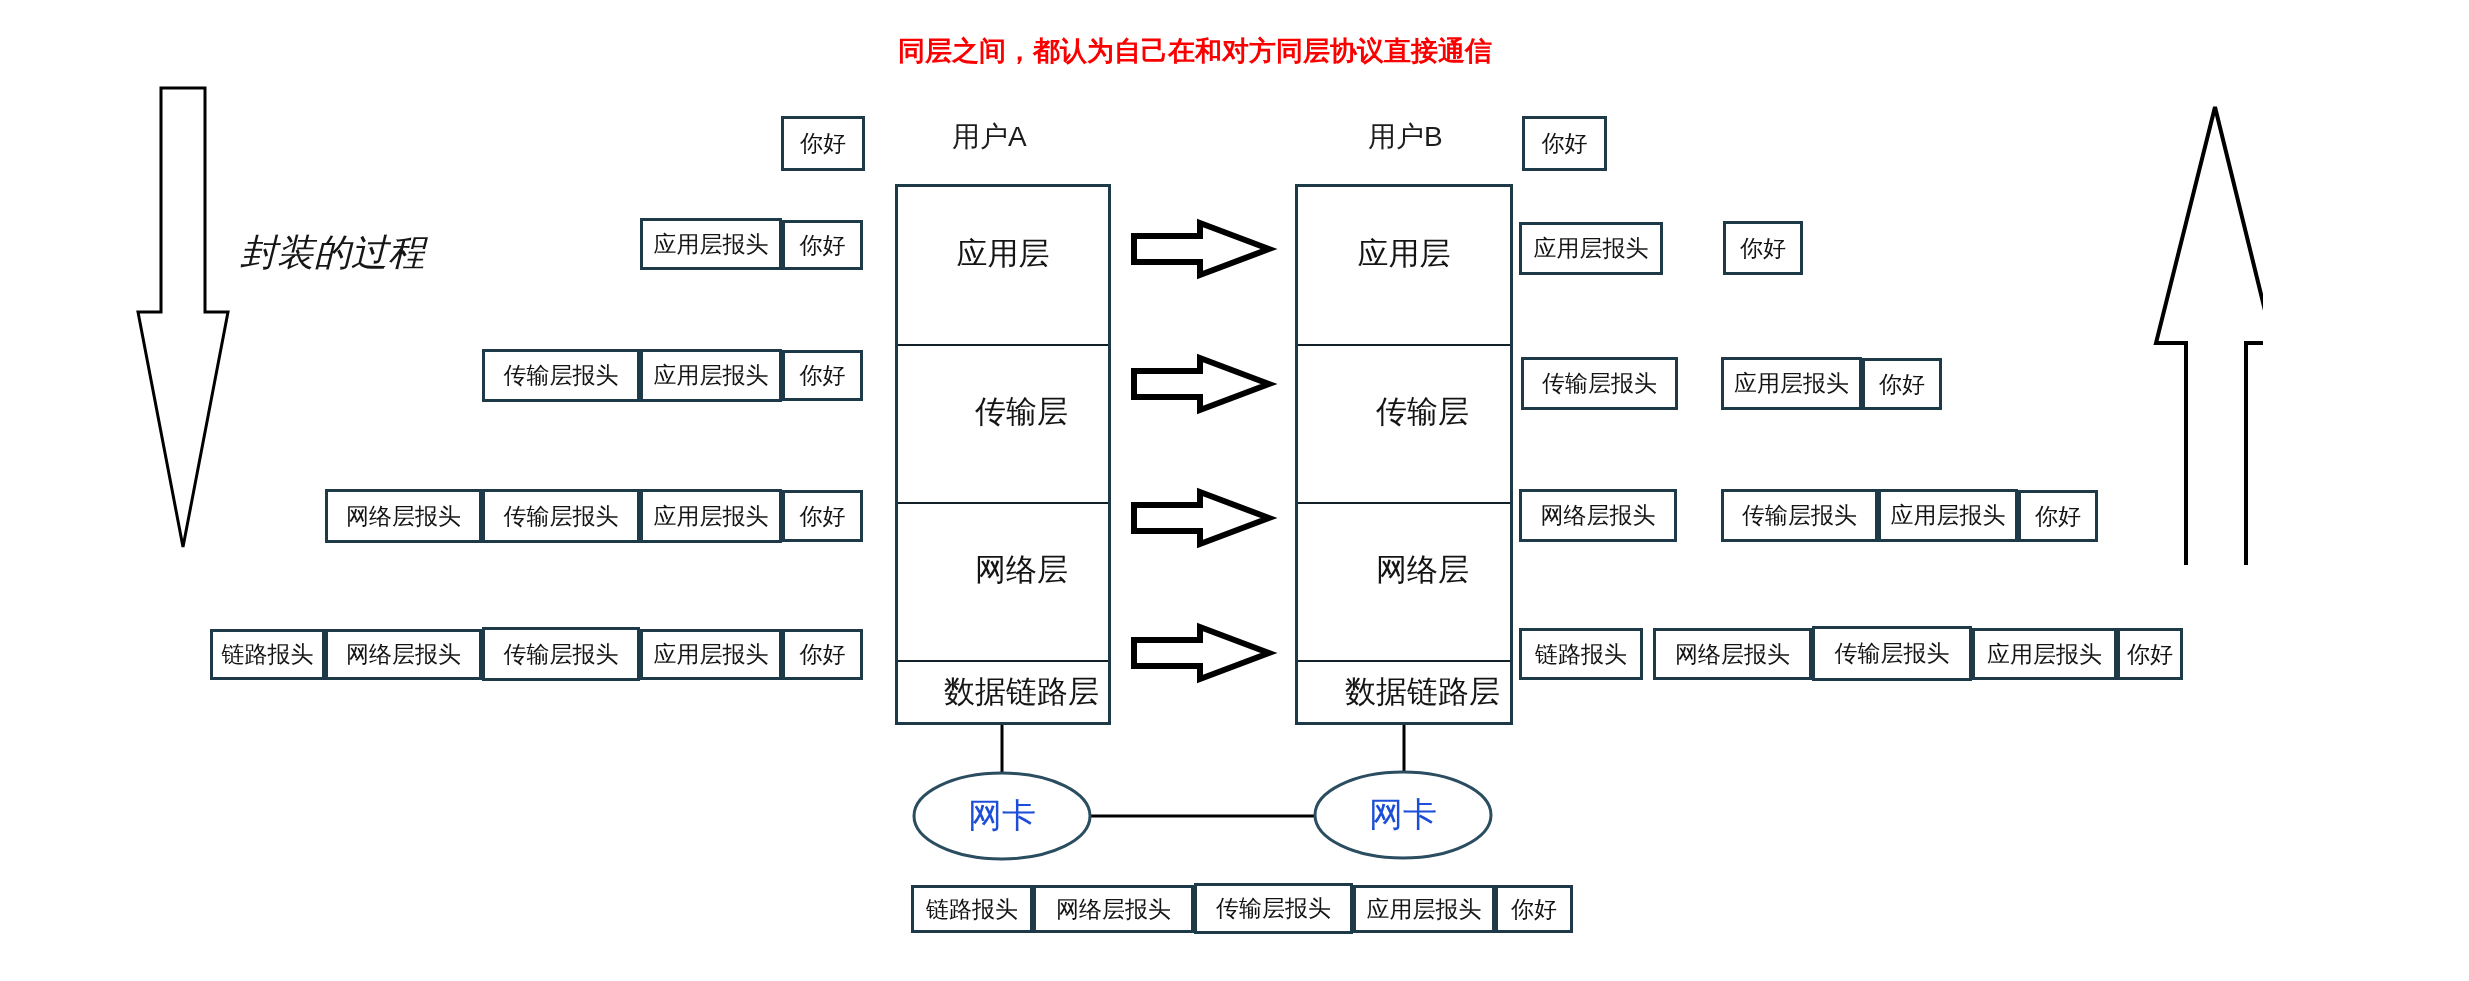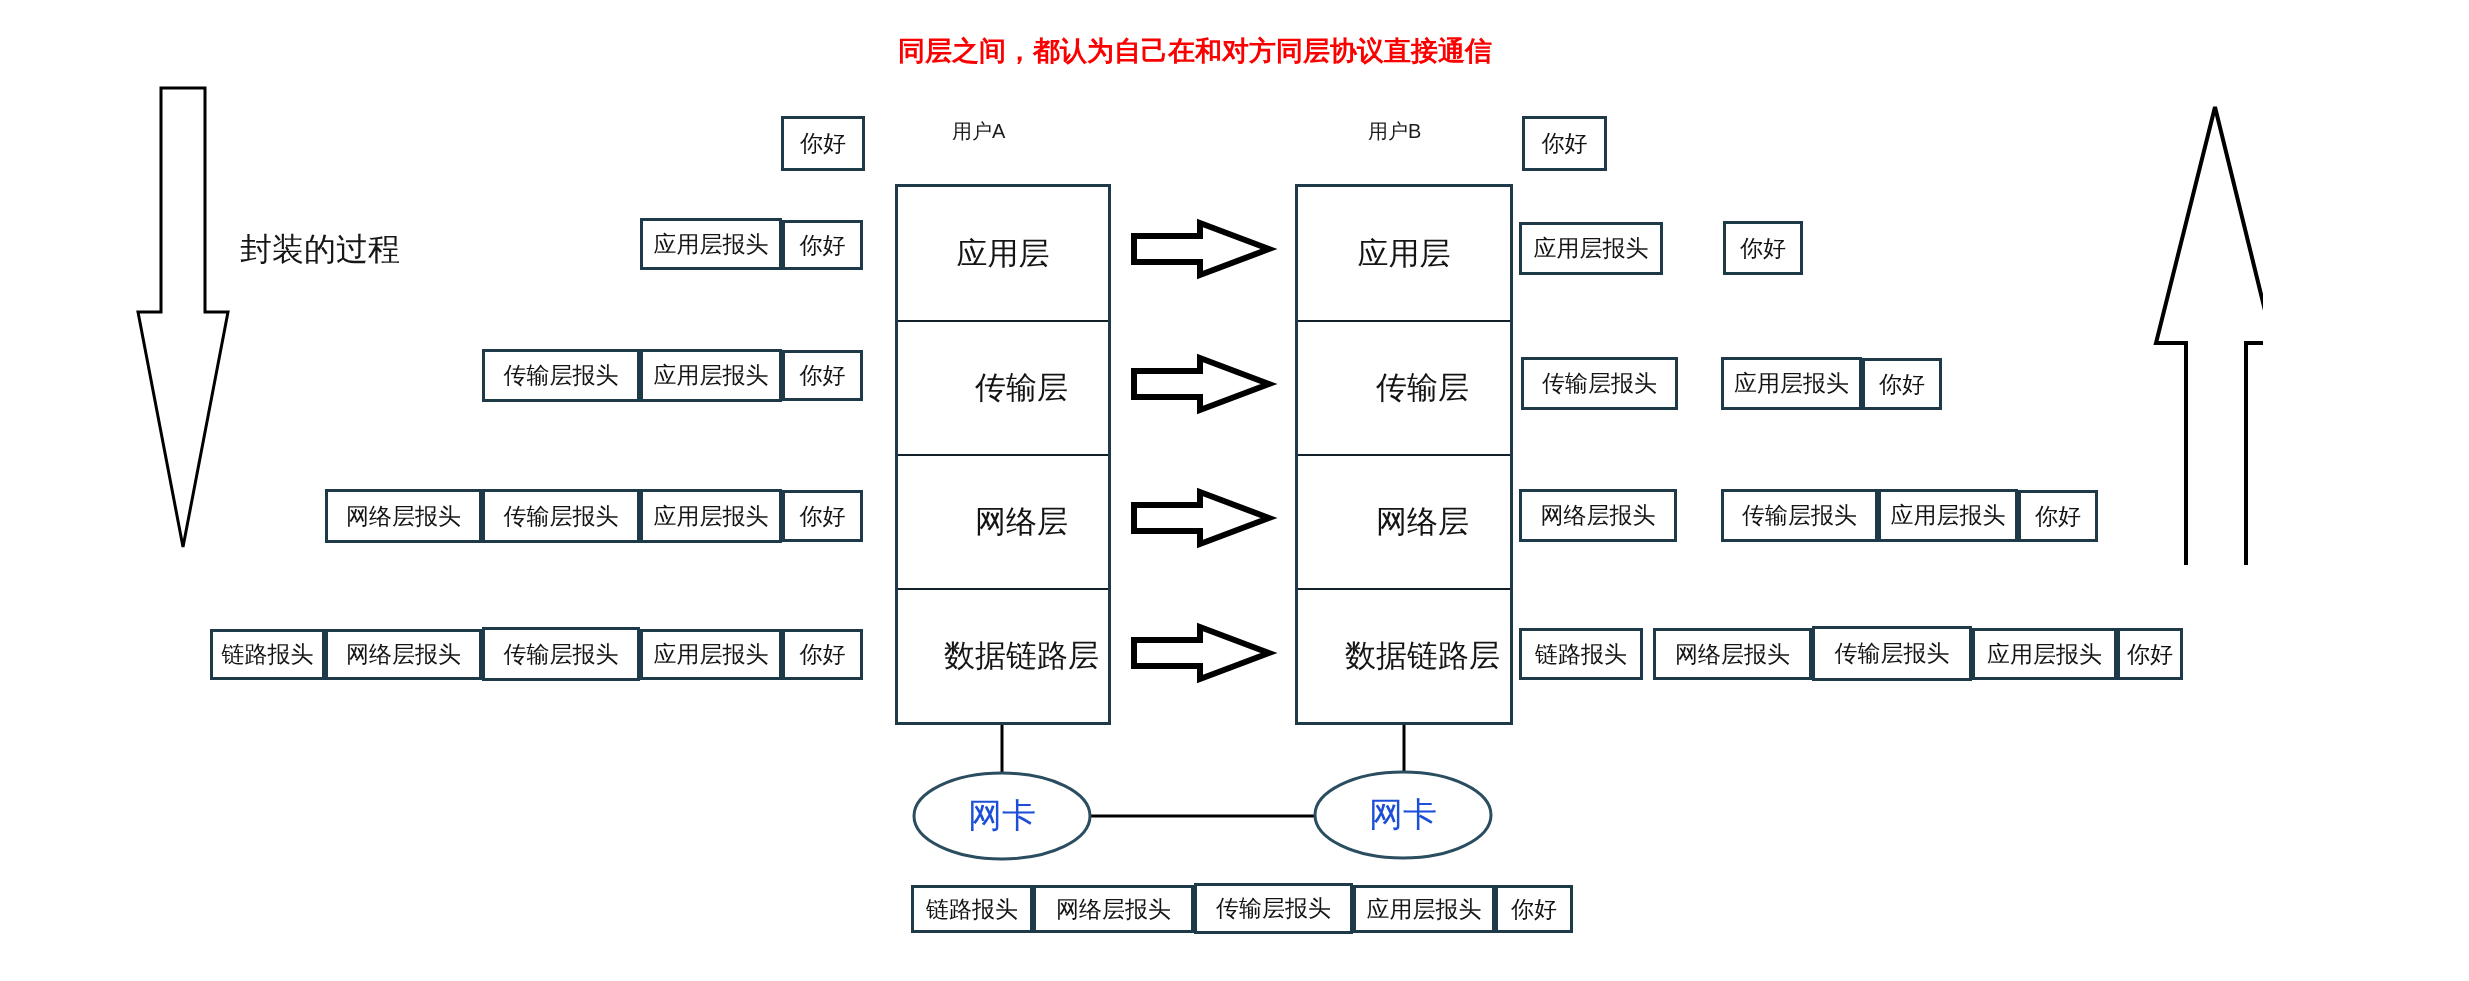--- a/index.html
+++ b/index.html
@@ -11,30 +11,30 @@
   .t{position:absolute;white-space:nowrap;z-index:2;}
   .box{
     position:absolute;box-sizing:border-box;z-index:1;
     border:3px solid #1e3a49;background:#fff;
     display:flex;align-items:center;justify-content:center;
     font-size:23px;color:#141414;white-space:nowrap;
   }
   .stack{
     position:absolute;box-sizing:border-box;z-index:1;
     border:3px solid #1e3a49;background:#fff;
-    display:grid;grid-template-rows:133px 134px 134px 1fr;
+    display:grid;grid-template-rows:133px 134px 134px 1fr;gap:24px;
   }
   .layer{
     display:flex;align-items:center;justify-content:center;
     font-size:31px;color:#141414;box-sizing:border-box;
   }
   .layer + .layer{border-top:2px solid #122028;padding-left:37px;}
   .red-title{left:898px;top:33px;font-size:27px;font-weight:bold;color:#fb0000;}
-  .user-title{top:118px;font-size:20px;}
-  .proc{font-size:32px;color:#161616;}
+  .user-title{top:118px;font-size:28px;}
+  .proc{font-size:37px;color:#161616;font-style:italic;}
   .nic{
     position:absolute;z-index:2;font-size:34px;color:#1d4ed8;
     display:flex;align-items:center;justify-content:center;
   }
   .watermark{
     right:8px;top:903px;font-size:40px;color:#d9d9d9;z-index:3;
     letter-spacing:1px;
   }
 </style>
 </head>

